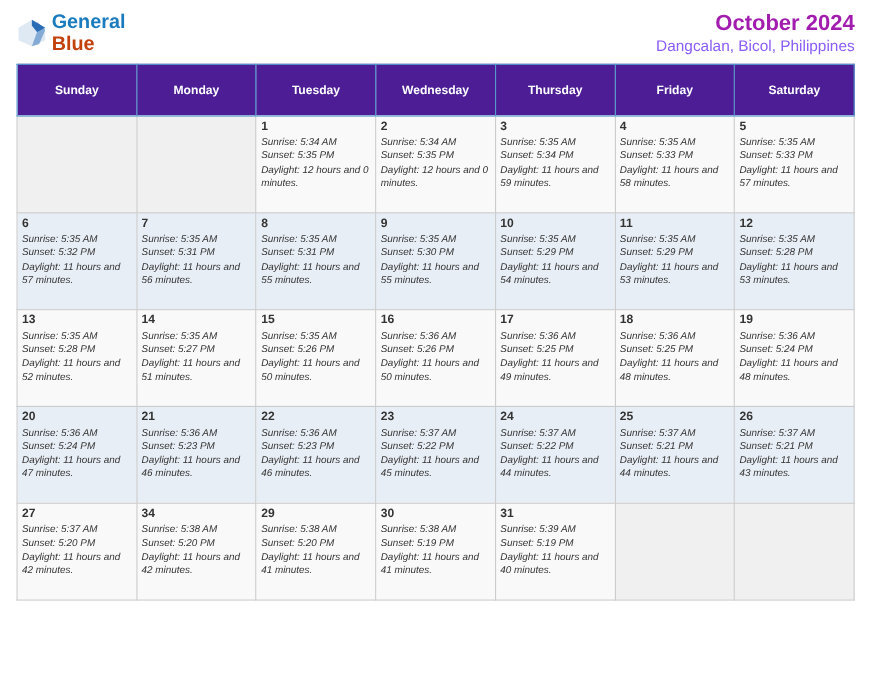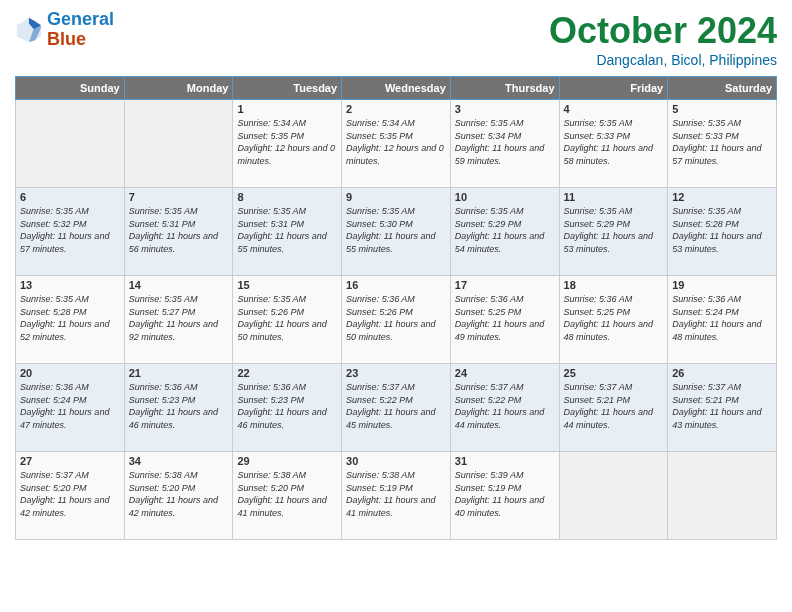--- a/index.html
+++ b/index.html
@@ -38,42 +38,42 @@
       color: #1a7bbf;
     }
     .logo-icon {
       width: 28px;
       height: 28px;
     }
     .title-block {
       text-align: right;
     }
     .month-title {
-      font-size: 36px;
+      font-size: 20px;
       font-weight: bold;
-      color: #15803d;
+      color: #a21caf;
     }
     .subtitle {
       font-size: 14px;
-      color: #0369a1;
+      color: #8b5cf6;
     }
     .calendar {
       flex: 1;
       border: 1px solid #ccc;
       border-collapse: collapse;
       width: 100%;
       table-layout: fixed;
     }
     .calendar th {
-      background-color: #737373;
+      background-color: #4c1d95;
       color: #fff;
       font-size: 11px;
       font-weight: bold;
-      text-align: right;
-      padding: 5px 4px;
+      text-align: center;
+      padding: 17px 4px;
       border: 1px solid #5599cc;
     }
     .calendar td {
       border: 1px solid #ccc;
       vertical-align: top;
       padding: 3px 4px;
       font-size: 9.5px;
       color: #333;
       height: 88px;
     }
@@ -243,21 +243,21 @@
             <div>Sunrise: 5:35 AM</div>
             <div>Sunset: 5:28 PM</div>
             <div>Daylight: 11 hours and 52 minutes.</div>
           </div>
         </td>
           <td>
           <span class="day-num">14</span>
           <div class="cell-content">
             <div>Sunrise: 5:35 AM</div>
             <div>Sunset: 5:27 PM</div>
-            <div>Daylight: 11 hours and 92 minutes.</div>
+            <div>Daylight: 11 hours and 51 minutes.</div>
           </div>
         </td>
           <td>
           <span class="day-num">15</span>
           <div class="cell-content">
             <div>Sunrise: 5:35 AM</div>
             <div>Sunset: 5:26 PM</div>
             <div>Daylight: 11 hours and 50 minutes.</div>
           </div>
         </td>

